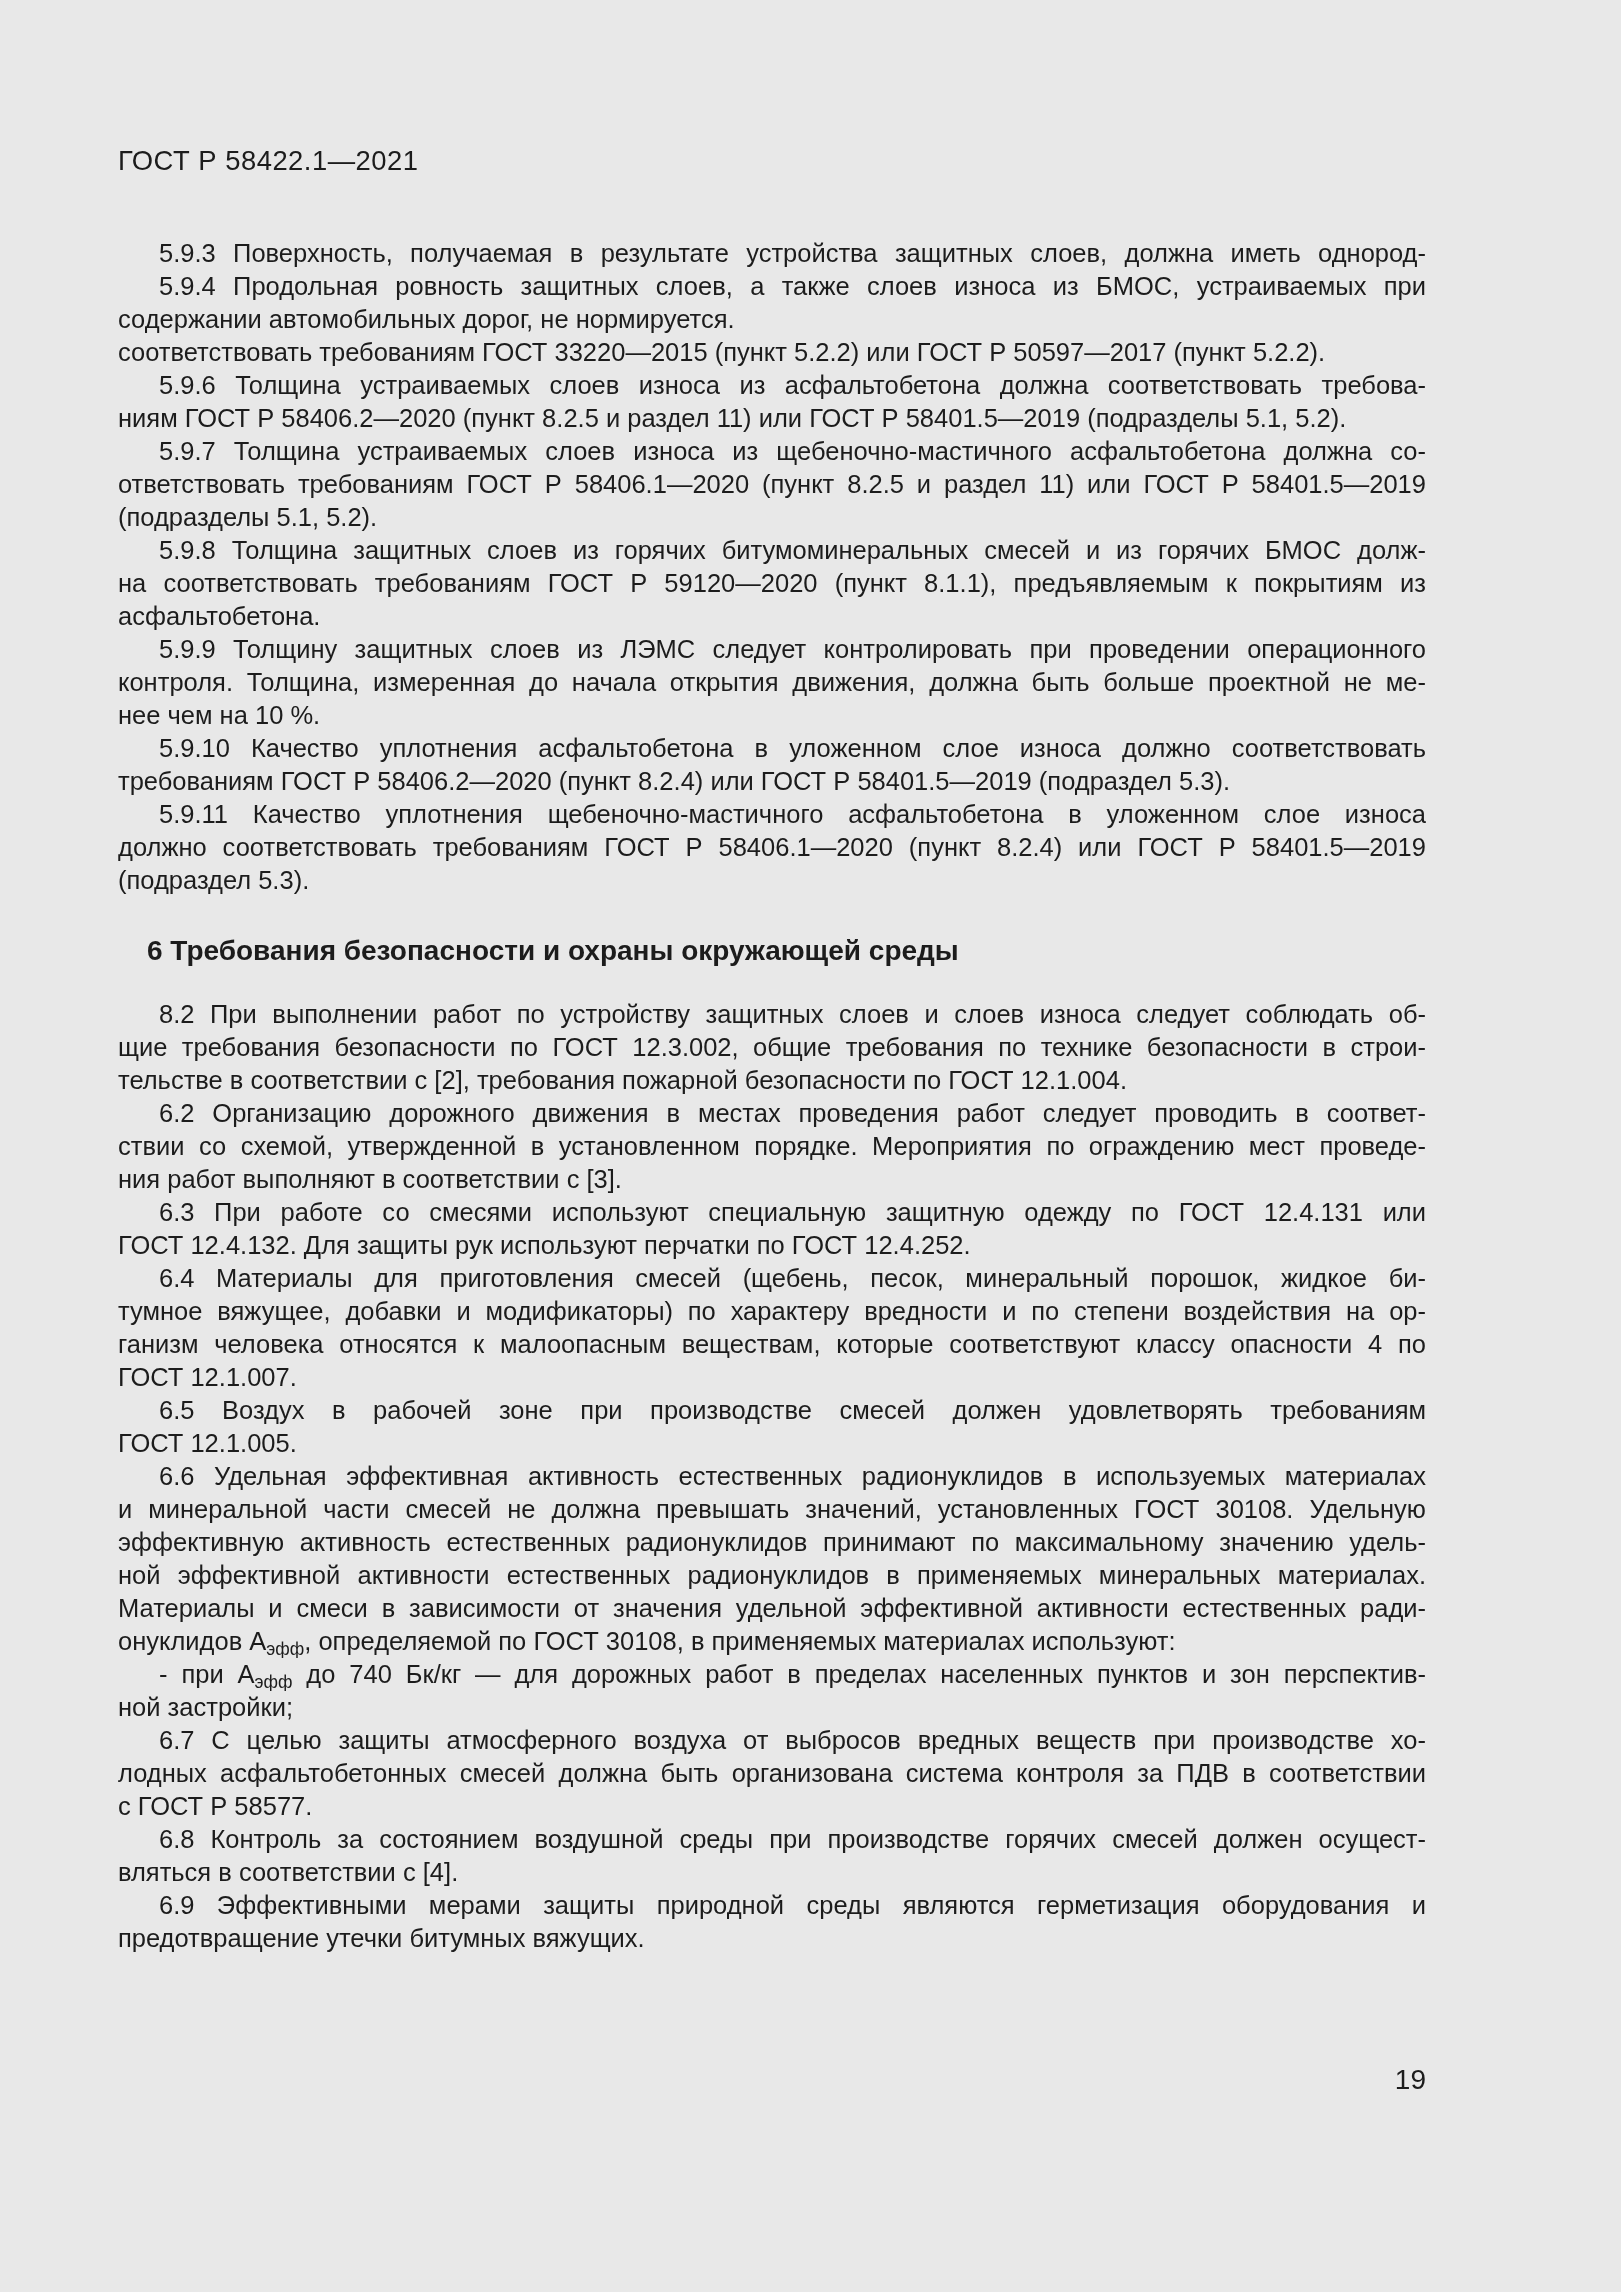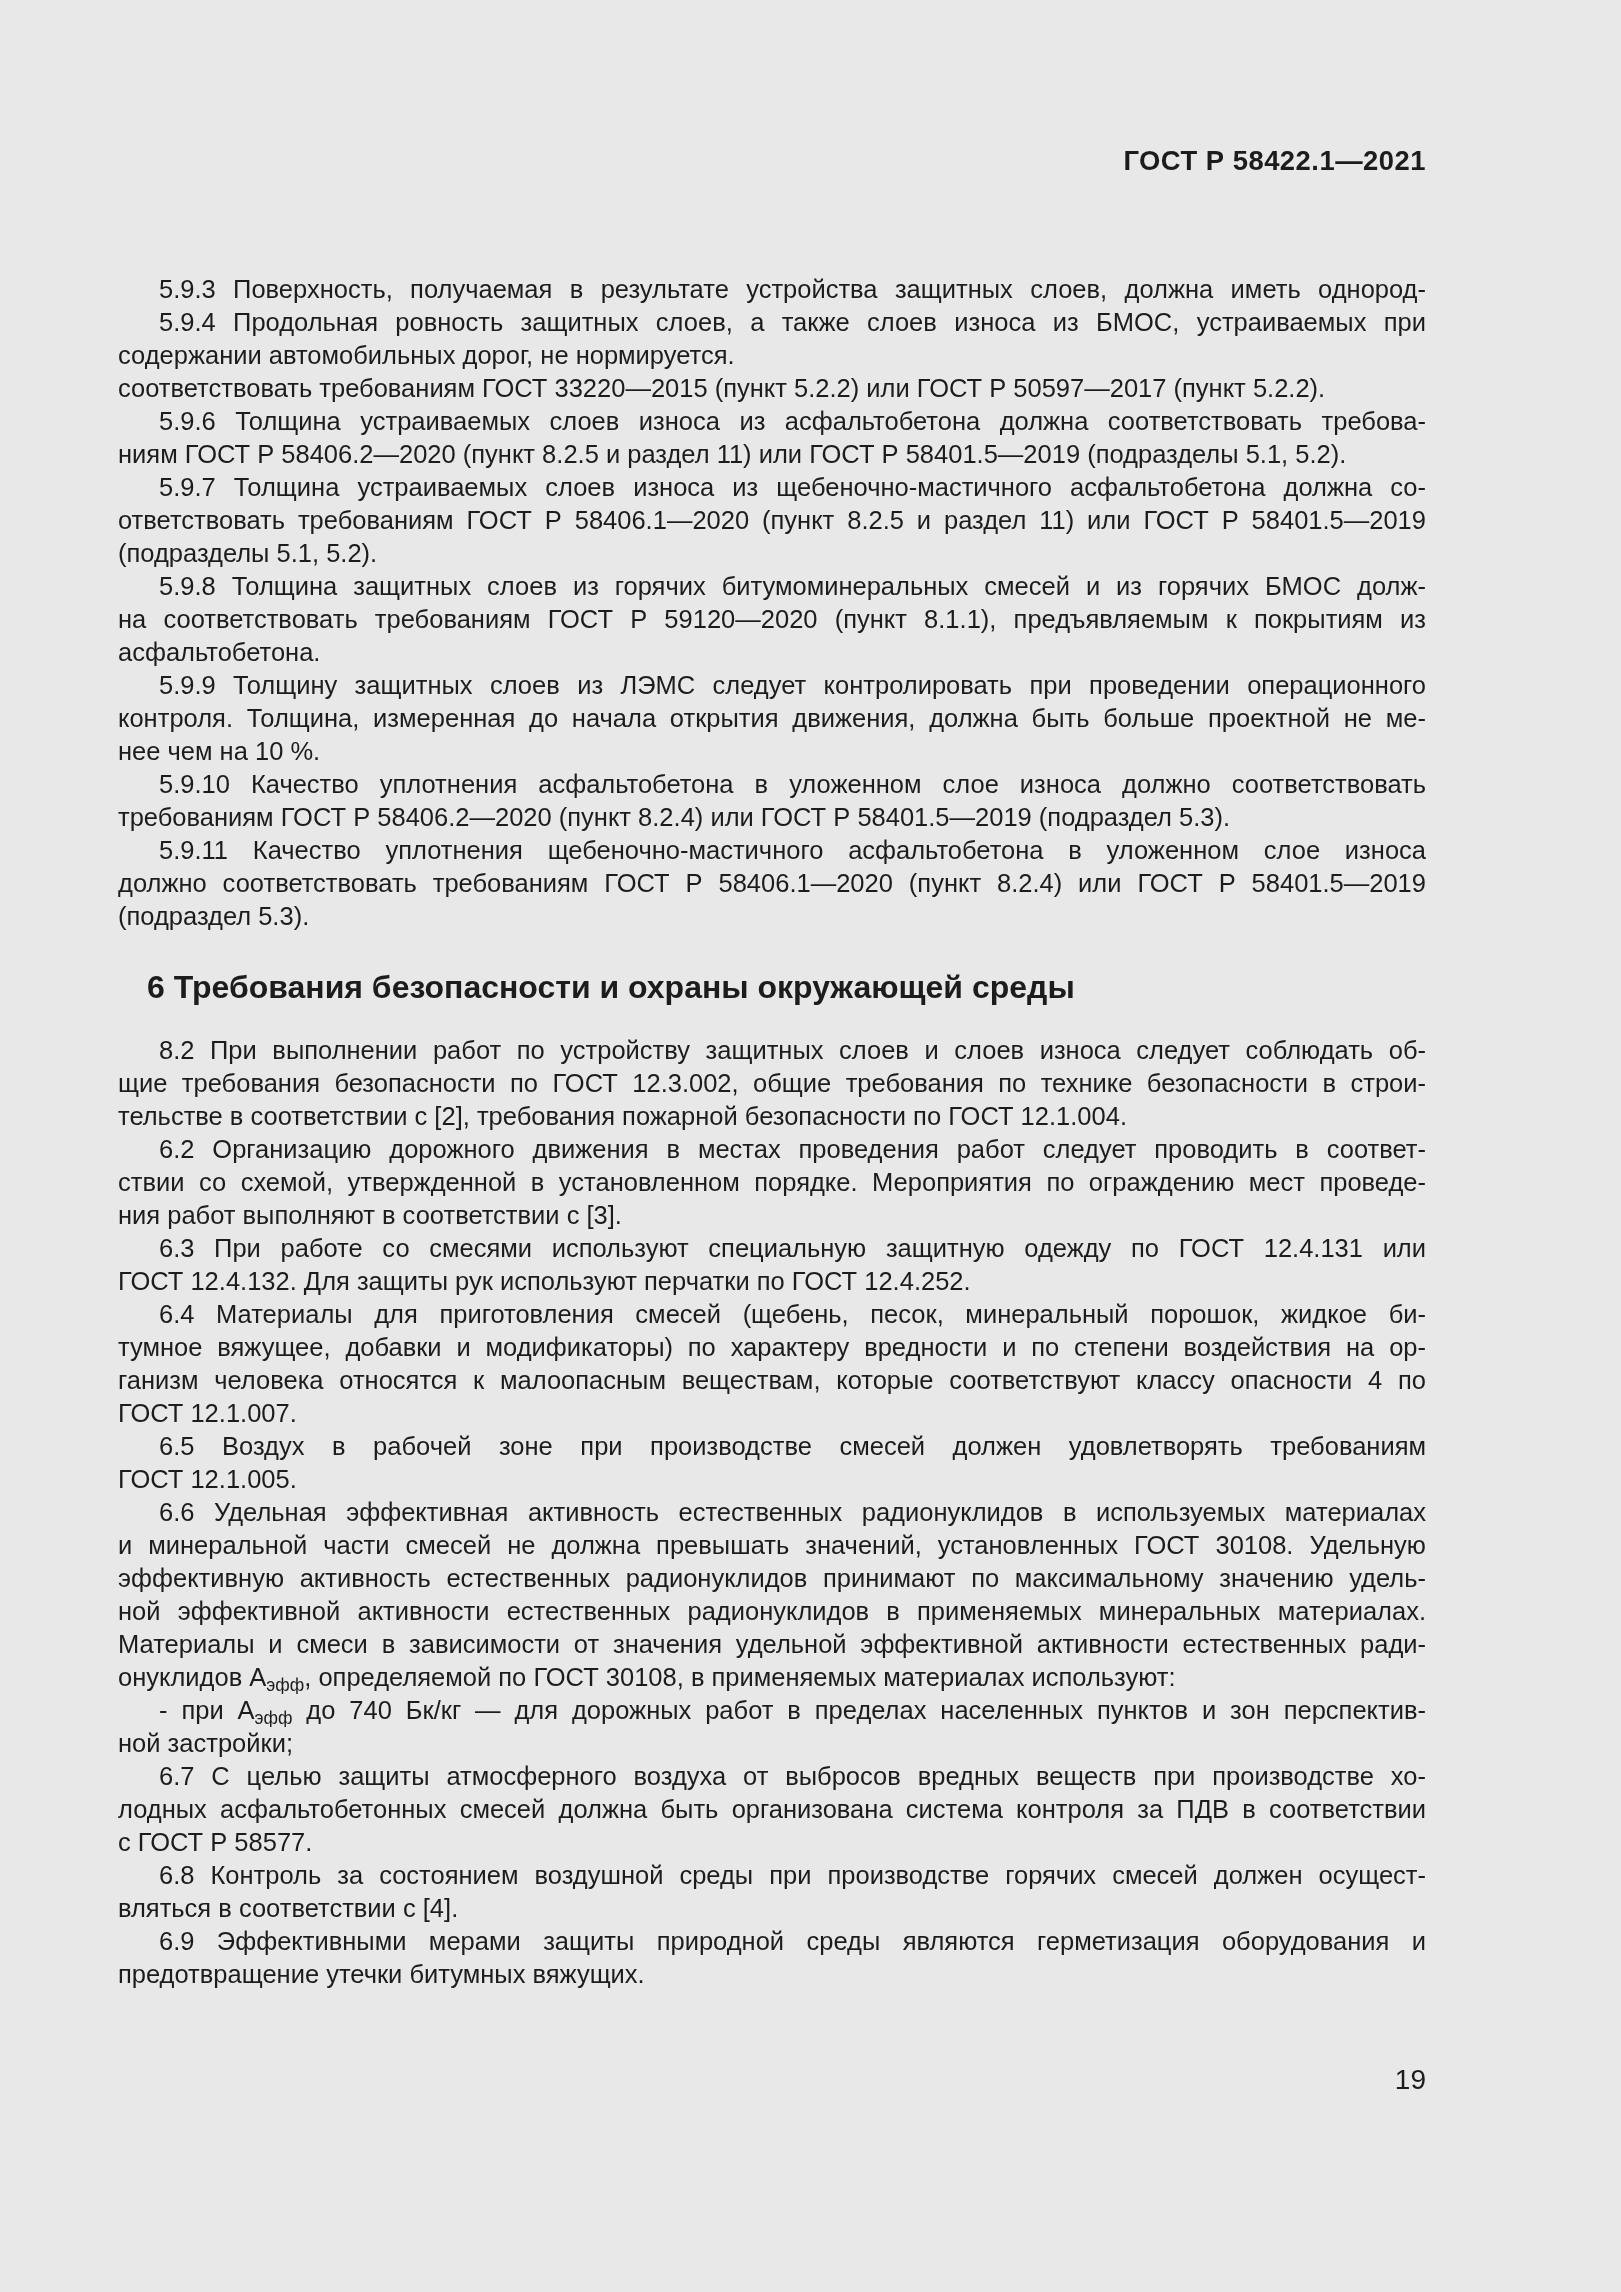--- a/index.html
+++ b/index.html
@@ -13,45 +13,44 @@
     background: #e8e8e8;
     color: #1c1c1c;
     overflow: hidden;
   }
   .content {
     position: absolute;
     left: 118px; top: 145px;
     width: 1308px;
   }
   .running-header {
-    font-weight: bold;
+    font-weight: normal;
     font-size: 27.4px;
     line-height: 32px;
     letter-spacing: 0.5px;
-    text-align: right;
-    margin-bottom: 96px;
+    margin-bottom: 60px;
   }
   .para { margin: 0; }
   .ln {
     font-size: 25.5px;
     line-height: 33px;
     height: 33px;
     text-align: justify;
     text-align-last: left;
     overflow: hidden;
   }
   .ln.j { text-align-last: justify; }
   .ln.indent { padding-left: 41px; }
   .sub {
     font-size: 17.6px;
     vertical-align: -4.9px;
   }
   .heading {
     font-weight: bold;
-    font-size: 32px;
+    font-size: 28px;
     line-height: 40px;
     margin-top: 34px;
     margin-bottom: 26.5px;
     padding-left: 29px;
   }
   .page-number {
     position: absolute;
     right: 195px;
     top: 2064px;
     font-size: 28px;

